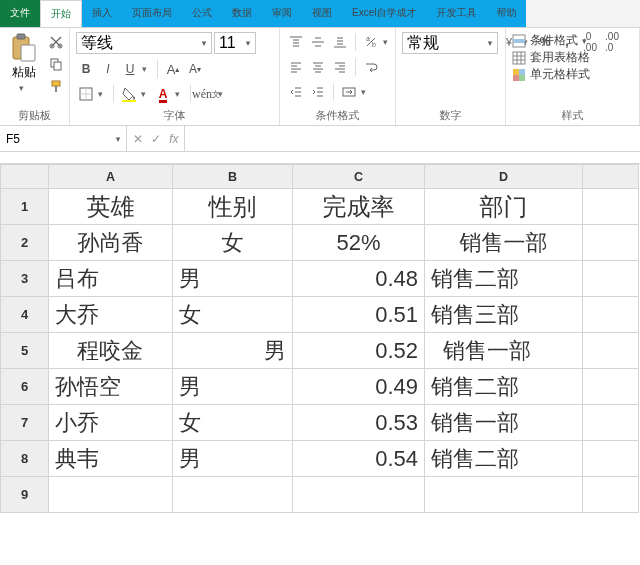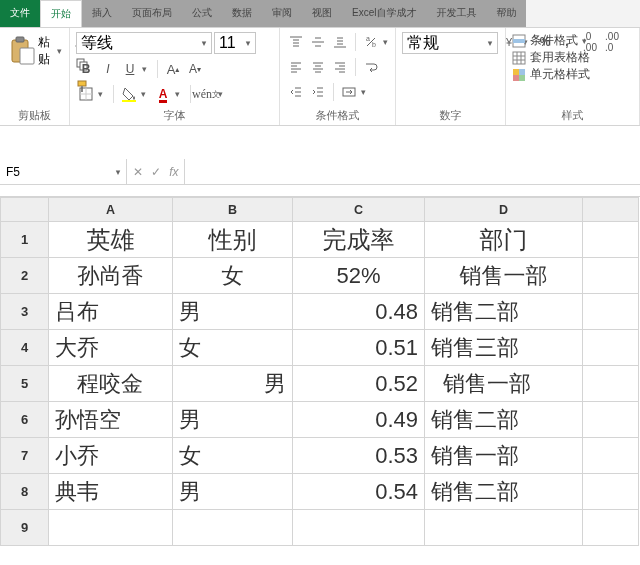--- a/index.html
+++ b/index.html
@@ -1,37 +1,37 @@
 <!DOCTYPE html>
 <html><head>
 <meta charset="utf-8">
 <style>
   * { box-sizing: border-box; margin: 0; padding: 0; }
   body { font-family: "Microsoft YaHei", Arial, sans-serif; font-size: 12px; background: #fff; width: 640px; height: 565px; overflow: hidden; }
   .tabs { background: #f3f3f3; display: flex; height: 28px; border-bottom: 1px solid #d4d4d4; }
   .tab { padding: 6px 10px 4px; color: #fff; background: #107c41; font-size: 10px; cursor: pointer; }
   .tab.file { background: #107c41; color: #fff; }
-  .tab.inactive { background: #a3a3a3; color: #444; text-align: center; }
+  .tab.inactive { background: #0ea5e9; color: #444; text-align: center; }
   .tab.active { background: #fff; color: #107c41; border-top: 1px solid #d4d4d4; border-left: 1px solid #d4d4d4; border-right: 1px solid #d4d4d4; }
   .ribbon { background: #fff; display: flex; height: 98px; border-bottom: 1px solid #d4d4d4; }
   .group { border-right: 1px solid #e1e1e1; padding: 4px 6px 2px; display: flex; flex-direction: column; justify-content: space-between; }
   .group-body { flex: 1; display: flex; gap: 4px; align-items: flex-start; }
   .group-label { text-align: center; color: #666; font-size: 11px; padding-top: 2px; }
-  .big-btn { display: flex; flex-direction: row; align-items: center; gap: 2px; padding: 2px 4px; cursor: pointer; }
+  .big-btn { display: flex; flex-direction: column; align-items: center; gap: 2px; padding: 2px 4px; cursor: pointer; }
   .big-btn .ico { width: 28px; height: 28px; display: flex; align-items: center; justify-content: center; }
   .small-row { display: flex; gap: 2px; align-items: center; margin-bottom: 2px; }
   .small-btn { width: 20px; height: 20px; display: flex; align-items: center; justify-content: center; cursor: pointer; color: #555; border: 1px solid transparent; }
   .dd { width: 10px; color: #666; font-size: 9px; cursor: pointer; }
   .combo { display: flex; align-items: center; border: 1px solid #c6c6c6; background: #fff; height: 22px; }
   .combo input { border: none; outline: none; font-size: 16px; padding: 0 4px; background: transparent; }
   .combo .caret { width: 14px; text-align: center; color: #666; cursor: pointer; font-size: 9px; }
   .styles-col { display:flex; flex-direction:column; gap:0; }
   .style-item { display:flex; align-items:center; gap:4px; cursor:pointer; font-size:12px; color:#444; }
   .style-ico { width:14px; height:14px; display:flex; align-items:center; justify-content:center; }
-  .fx-bar { display: flex; height: 26px; border-bottom: 1px solid #d4d4d4; background:#fff; align-items:stretch;margin-top:33px; }
+  .fx-bar { display: flex; height: 26px; border-bottom: 1px solid #d4d4d4; background:#fff; align-items:stretch; }
   .name-box { display:flex; align-items:center; border-right:1px solid #d4d4d4; }
   .name-box input { width: 110px; border:none; outline:none; padding:0 6px; font-size:12px; }
   .name-box .caret { width:16px; text-align:center; color:#666; cursor:pointer; font-size:9px; }
   .fx-btns { display:flex; align-items:center; padding:0 6px; gap:8px; color:#999; border-right:1px solid #d4d4d4; }
   .fx-btns span { cursor:pointer; font-size:12px; }
   .fx-input { flex:1; }
   .fx-input input { width:100%; height:100%; border:none; outline:none; padding:0 6px; font-size:12px; }
   .grid-wrap { position:relative; }
   table.sheet { border-collapse: collapse; table-layout: fixed; }
   .sheet td, .sheet th { border: 1px solid #d4d4d4; }

